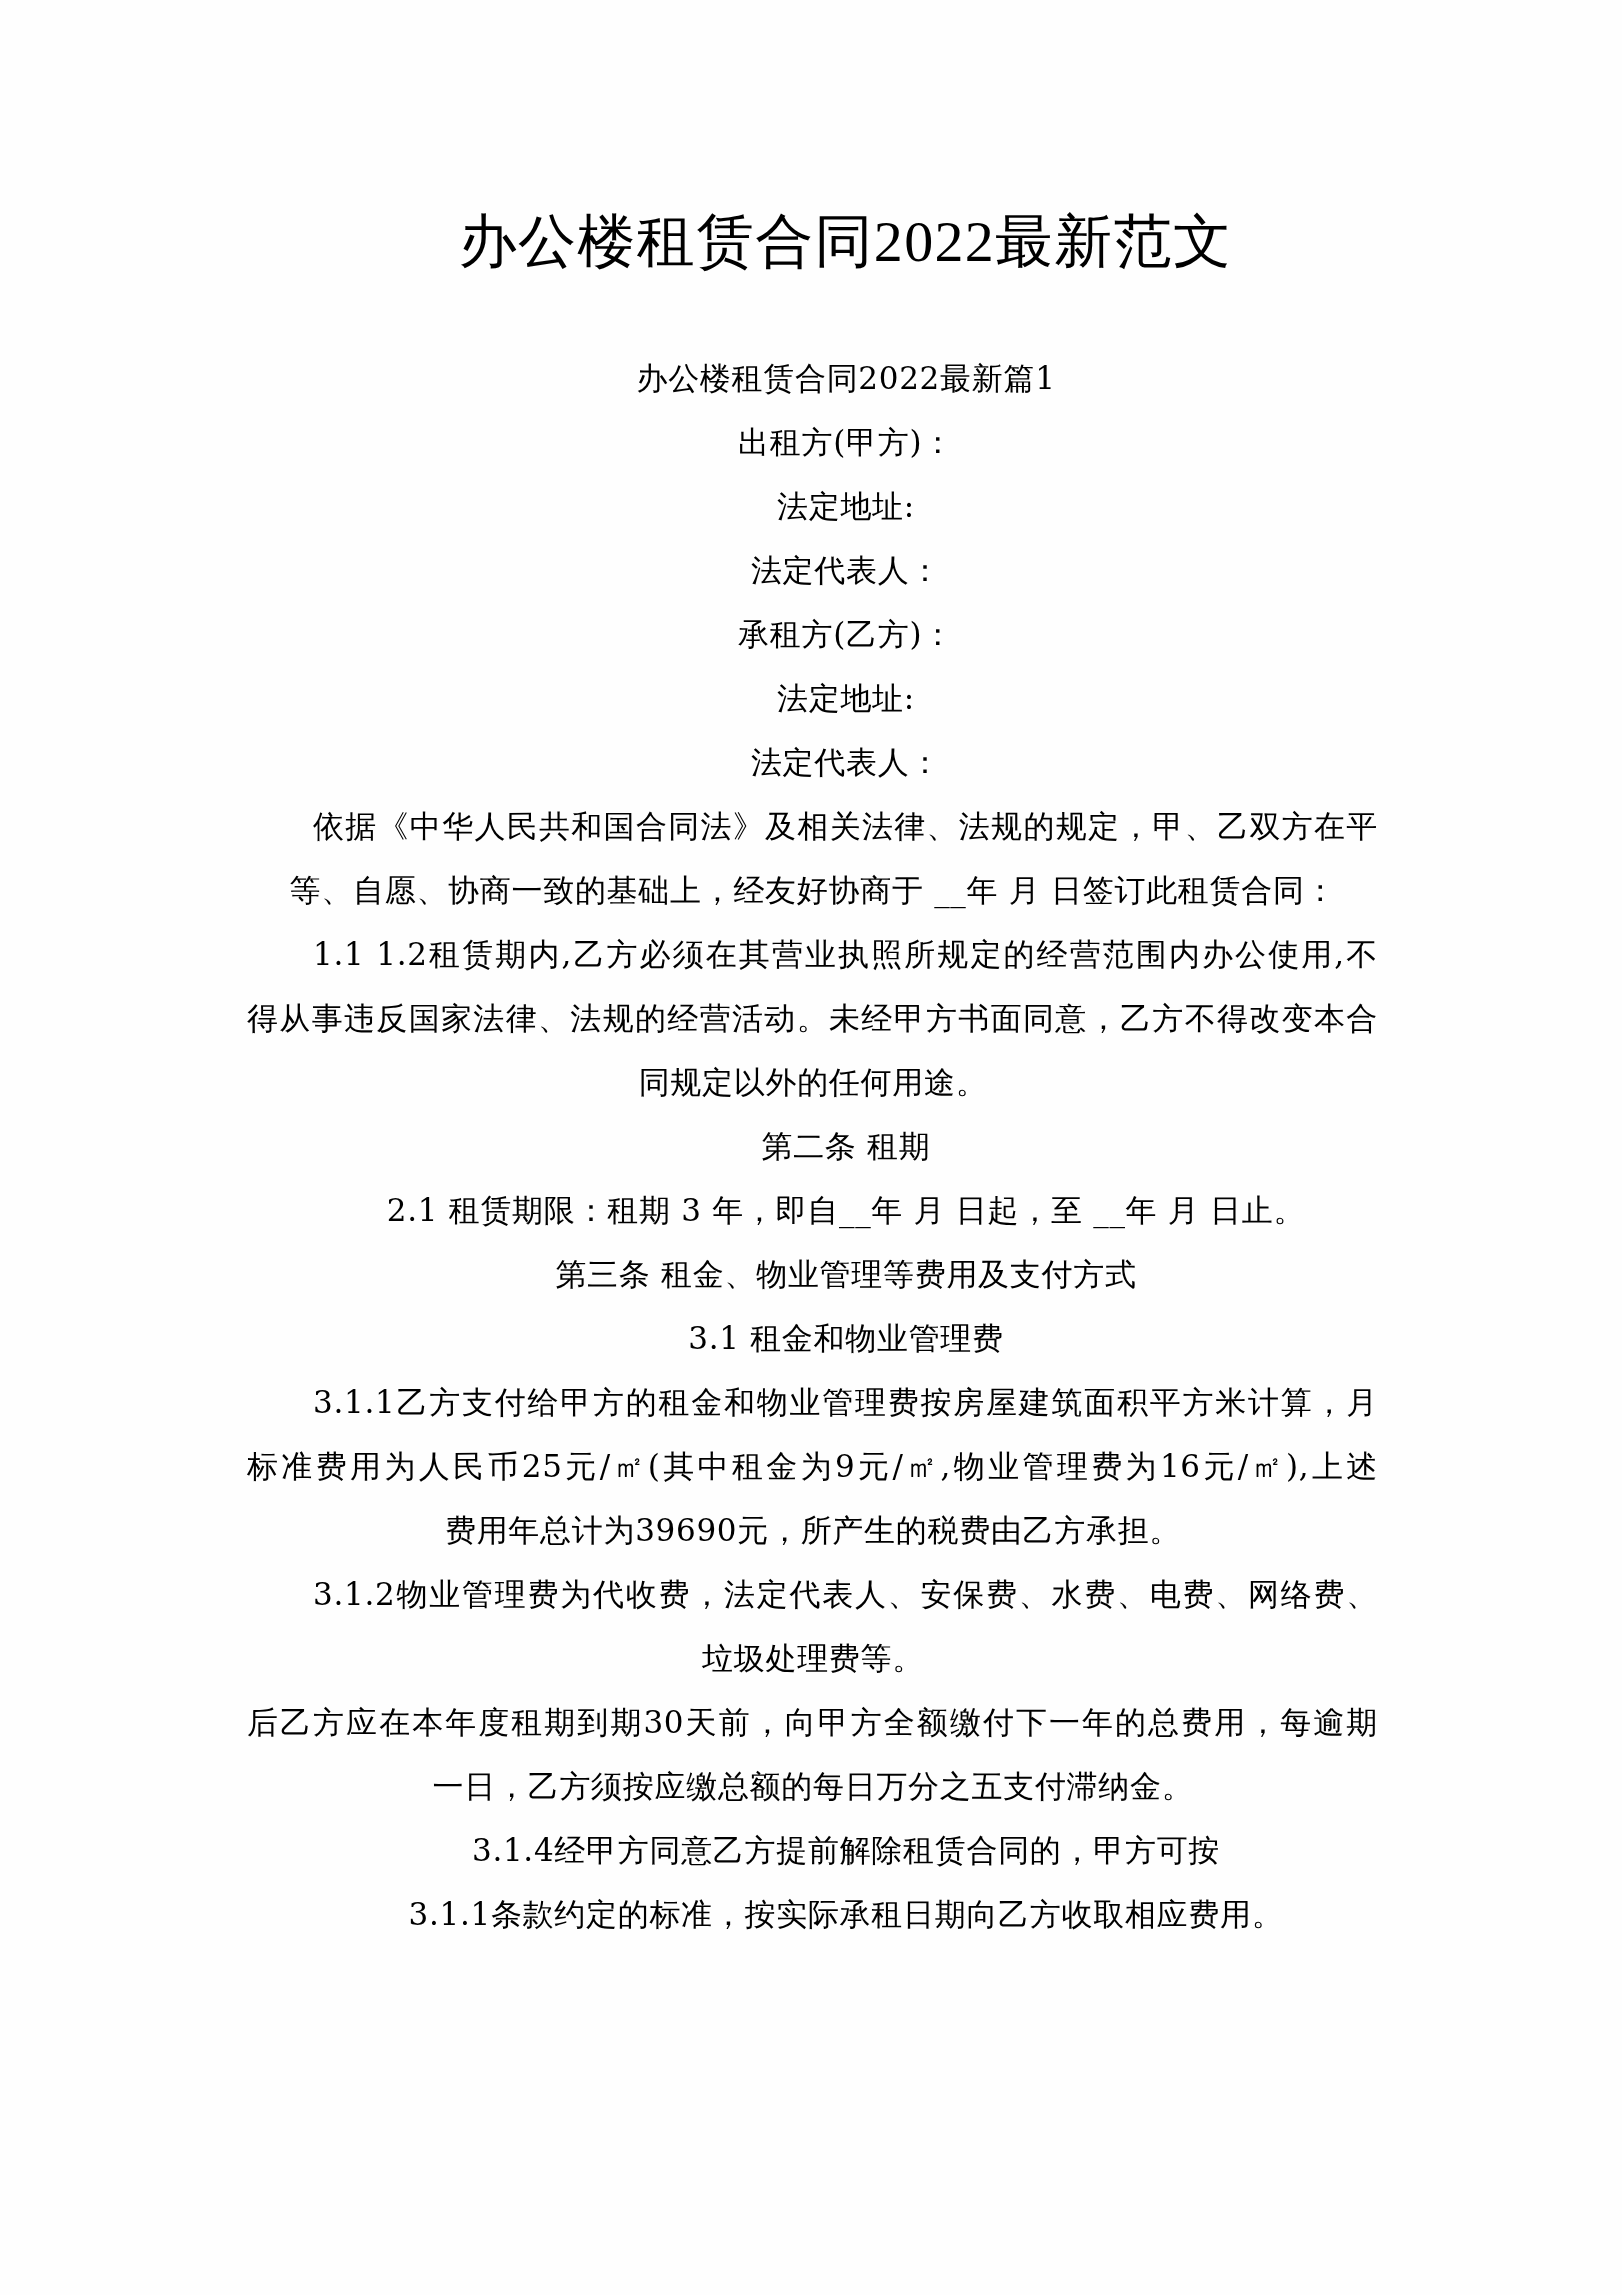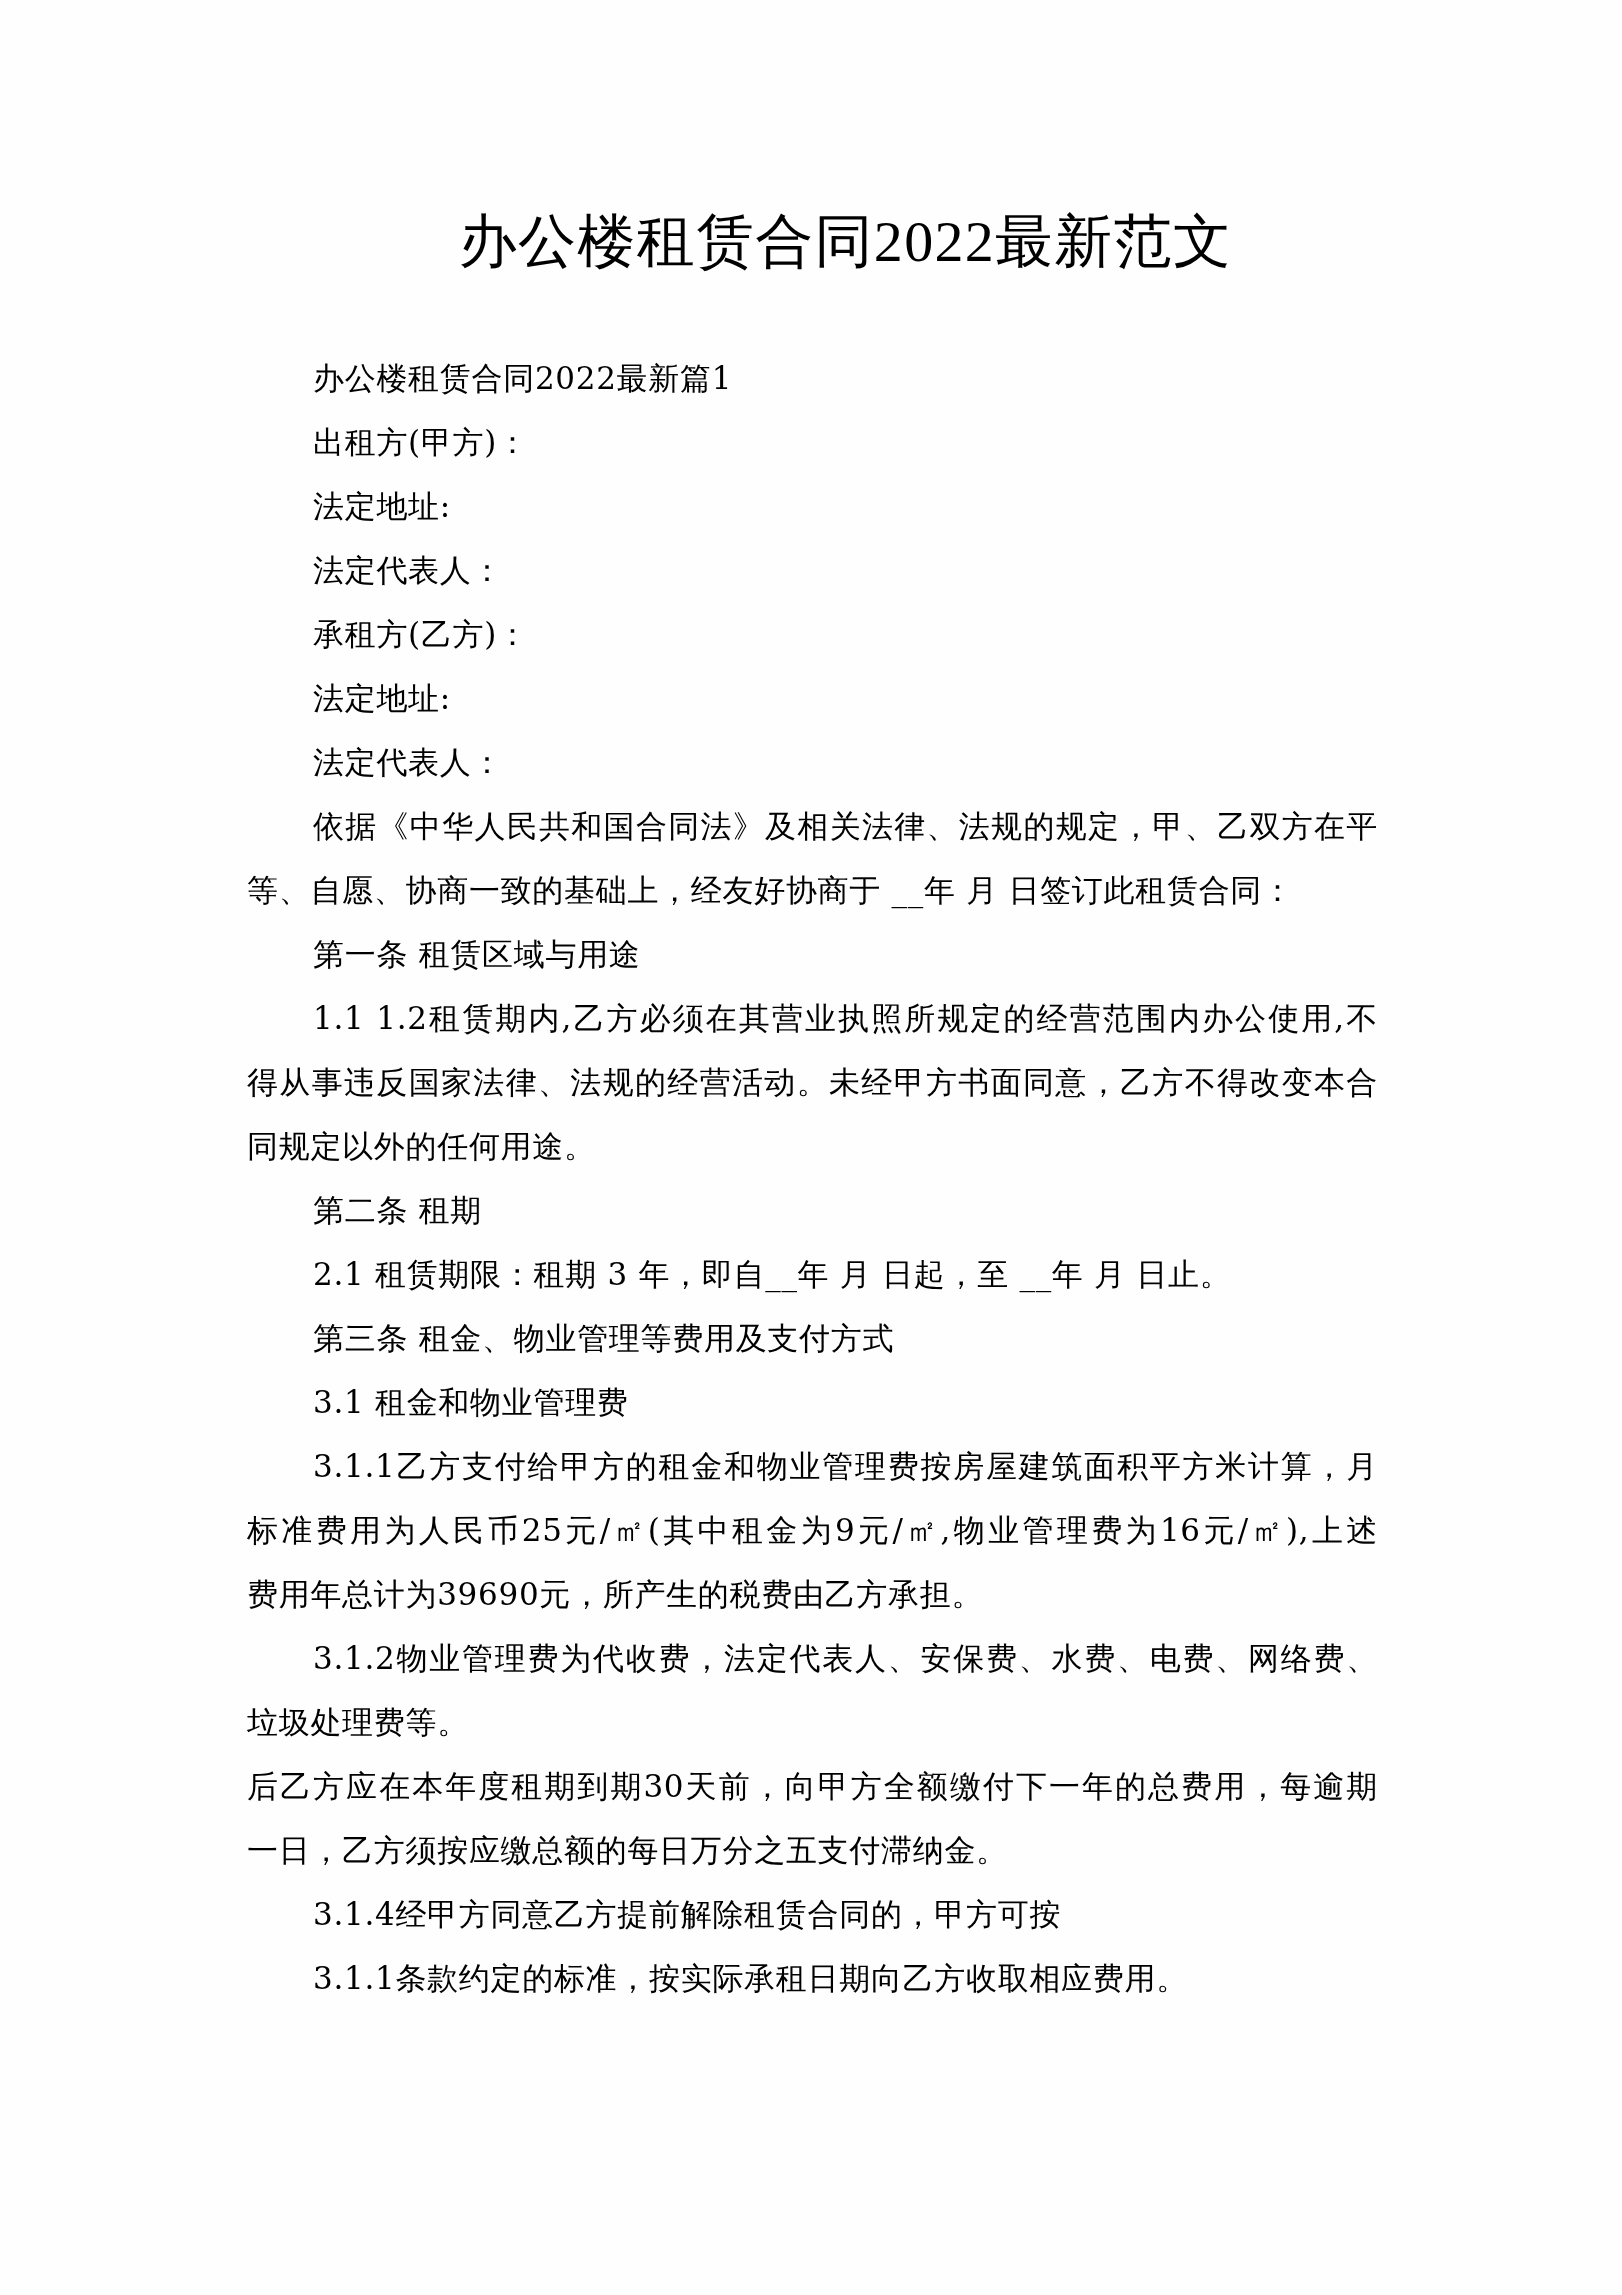--- a/index.html
+++ b/index.html
@@ -42,20 +42,21 @@
       top: 346px;
       width: 1132px;
     }
     .line {
       display: block;
       height: 64px;
       line-height: 64px;
       font-size: 31px;
       white-space: nowrap;
       letter-spacing: 0.7px;
+      text-align: center;
     }
     .line.indent {
       padding-left: 66px;
     }
     .line.justify {
       text-align: justify;
       text-align-last: justify;
       width: 1131px;
     }
     .line.indent.justify {
@@ -71,21 +72,20 @@
   <div class="body">
     <div class="line indent">办公楼租赁合同2022最新篇1</div>
     <div class="line indent">出租方(甲方)：</div>
     <div class="line indent">法定地址:</div>
     <div class="line indent">法定代表人：</div>
     <div class="line indent">承租方(乙方)：</div>
     <div class="line indent">法定地址:</div>
     <div class="line indent">法定代表人：</div>
     <div class="line indent justify">依据《中华人民共和国合同法》及相关法律、法规的规定，甲、乙双方在平</div>
     <div class="line">等、自愿、协商一致的基础上，经友好协商于 __年 月 日签订此租赁合同：</div>
-    <div class="line indent">第一条 租赁区域与用途</div>
     <div class="line indent justify">1.1 1.2租赁期内,乙方必须在其营业执照所规定的经营范围内办公使用,不</div>
     <div class="line justify">得从事违反国家法律、法规的经营活动。未经甲方书面同意，乙方不得改变本合</div>
     <div class="line">同规定以外的任何用途。</div>
     <div class="line indent">第二条 租期</div>
     <div class="line indent">2.1 租赁期限：租期 3 年，即自__年 月 日起，至 __年 月 日止。</div>
     <div class="line indent">第三条 租金、物业管理等费用及支付方式</div>
     <div class="line indent">3.1 租金和物业管理费</div>
     <div class="line indent justify">3.1.1乙方支付给甲方的租金和物业管理费按房屋建筑面积平方米计算，月</div>
     <div class="line justify">标准费用为人民币25元/㎡(其中租金为9元/㎡,物业管理费为16元/㎡),上述</div>
     <div class="line">费用年总计为39690元，所产生的税费由乙方承担。</div>

